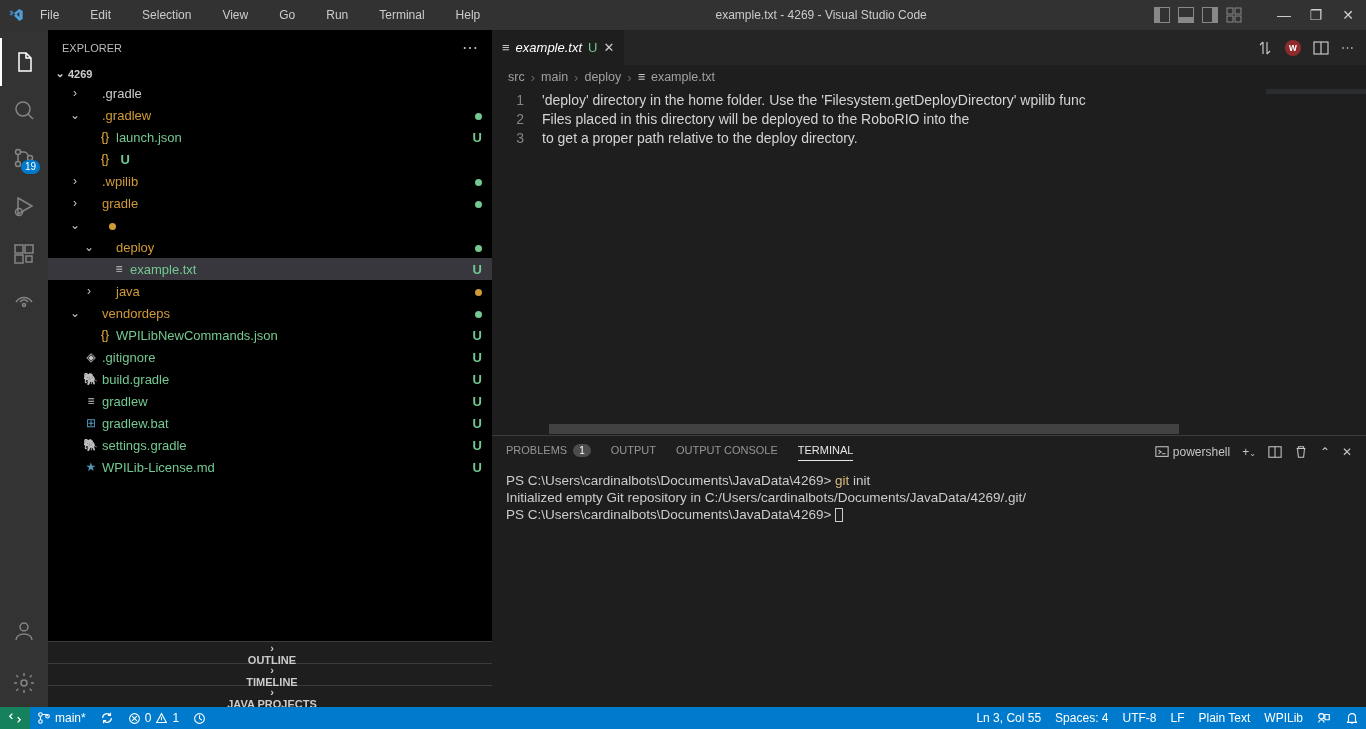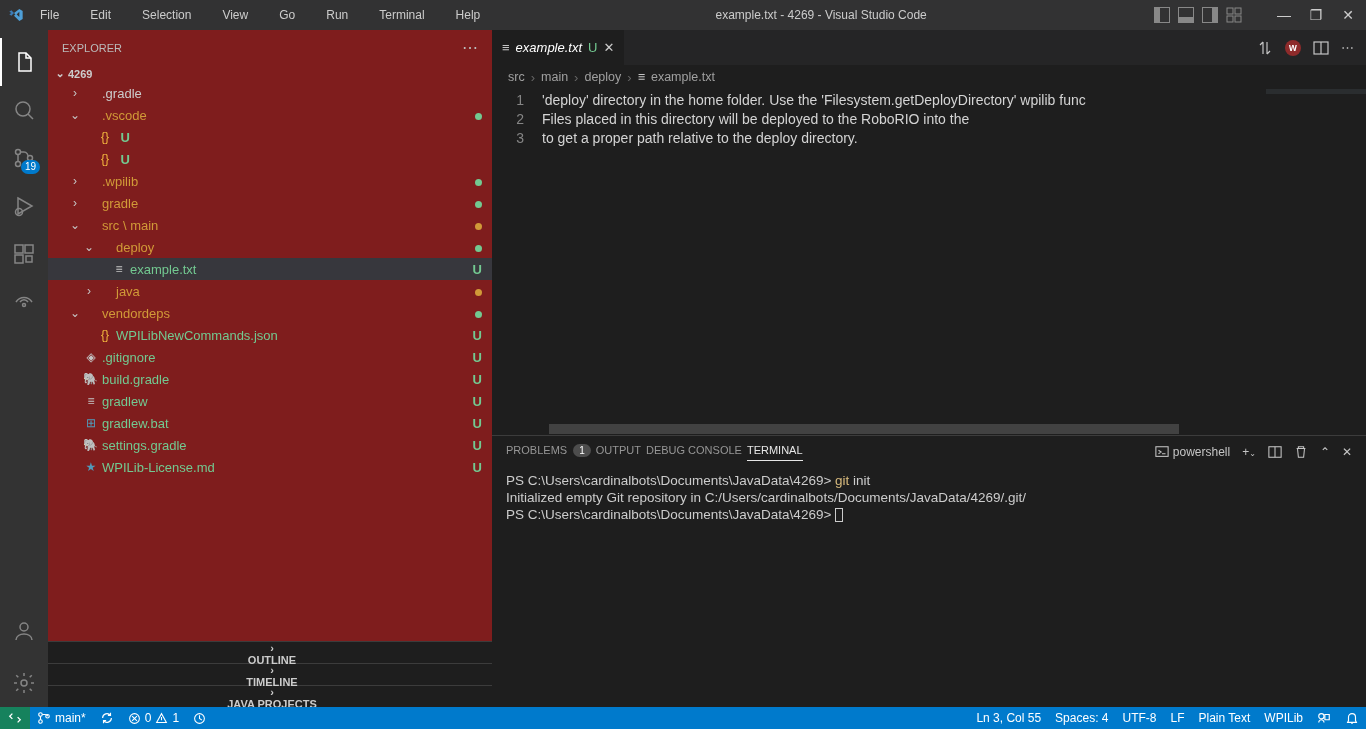--- a/index.html
+++ b/index.html
@@ -12,21 +12,21 @@
 .titlebar .window-controls { display: flex; align-items: center; gap: 12px; }
 .titlebar .layout-icons { display: flex; gap: 8px; margin-right: 20px; }
 .titlebar .layout-icons .li { width:16px; height:16px; border:1px solid #888; display:inline-block; }
 .titlebar .wc { width: 20px; text-align: center; font-size: 14px; }
 .main { flex: 1; display: flex; overflow: hidden; }
 .activitybar { width: 48px; background: #333333; display: flex; flex-direction: column; align-items: center; padding-top: 8px; }
 .activitybar .ab-item { width: 48px; height: 48px; display: flex; align-items: center; justify-content: center; color: #858585; position: relative; }
 .activitybar .ab-item.active { color: #ffffff; border-left: 2px solid #fff; }
 .activitybar .ab-bottom { margin-top: auto; margin-bottom: 4px; }
 .badge { position: absolute; bottom: 8px; right: 8px; background: #007acc; color: #fff; border-radius: 8px; font-size: 10px; padding: 1px 4px; line-height: 12px; }
-.sidebar { width: 444px; background: #7f1d1d; display: flex; flex-direction: column; }
+.sidebar { width: 444px; background: #000000; display: flex; flex-direction: column; }
 .sidebar-header { height: 35px; display: flex; align-items: center; justify-content: space-between; padding: 0 14px; font-size: 11px; color: #bbb; }
 .sidebar-header .more { font-size: 16px; }
 .sidebar-project { padding: 2px 8px 2px 4px; display: flex; align-items: center; font-weight: bold; font-size: 11px; color: #ccc; }
 .sidebar-project .chev { width: 16px; text-align: center; }
 .tree { flex: 1; overflow: auto; font-size: 13px; }
 .tree-row { height: 22px; display: flex; align-items: center; padding-right: 10px; }
 .tree-row .chev { width: 14px; font-size: 12px; color: #c5c5c5; text-align: center; }
 .tree-row .icn { width: 18px; text-align: center; margin-right: 2px; font-size: 12px; }
 .tree-row .name { flex: 1; }
 .tree-row .decor { width: 14px; text-align: right; }
@@ -55,21 +55,21 @@
 .breadcrumbs { height: 24px; display:flex; align-items:center; padding:0 16px; font-size:12.5px; color:#a0a0a0; gap:6px; }
 .breadcrumbs .sep { color:#666; font-size:13px; }
 .editor-body { flex:1; display:flex; position:relative; overflow:hidden; }
 .gutter { width:50px; text-align:right; color:#858585; font-family: Consolas, "Courier New", monospace; font-size:14px; line-height:19px; padding-top:2px; padding-right:18px; }
 .editor-content { flex:1; font-family: Consolas, "Courier New", monospace; font-size:14px; line-height:19px; color:#d4d4d4; white-space:pre; padding-top:2px; overflow:hidden; }
 .minimap { width:100px; background:#1e1e1e; position:relative; }
 .minimap::before { content:""; position:absolute; top:0; left:0; right:0; height:5px; background:#2a2d2f; }
 .editor-scrollbar { position:absolute; bottom:0; left:47px; right:0; height:12px; background:transparent; }
 .editor-scrollbar .thumb { position:absolute; left:10px; width:630px; height:10px; background:#424242; top:1px; }
 .panel { background:#1e1e1e; border-top:1px solid #3c3c3c; height:272px; display:flex; flex-direction:column; }
-.panel-tabs { height:32px; display:flex; align-items:center; padding:0 14px; gap:5px; font-size:11px; color:#969696; }
+.panel-tabs { height:32px; display:flex; align-items:center; padding:0 14px; gap:20px; font-size:11px; color:#969696; }
 .panel-tabs .pt { display:flex; align-items:center; gap:6px; padding-bottom:4px; }
 .panel-tabs .pt.active { color:#e7e7e7; border-bottom:1px solid #e7e7e7; }
 .panel-tabs .count-badge { background:#4d4d4d; color:#fff; border-radius:9px; padding:1px 6px; font-size:10px; }
 .panel-tabs .right { margin-left:auto; display:flex; align-items:center; gap:12px; color:#c5c5c5; font-size:12px; }
 .terminal-body { flex:1; padding:4px 14px; font-family: Consolas, "Courier New", monospace; font-size:13.5px; line-height:17px; color:#cccccc; }
 .term-yellow { color:#d7ba7d; font-weight:normal; }
 .cursor-box { display:inline-block; width:8px; height:14px; border:1px solid #ccc; vertical-align:middle; }
 .statusbar { height:22px; background:#007acc; color:#fff; display:flex; align-items:center; font-size:12px; }
 .statusbar .sb-item { padding:0 7px; height:100%; display:flex; align-items:center; gap:4px; }
 .statusbar .remote { background:#16825d; height:100%; display:flex; align-items:center; padding:0 8px; }
@@ -187,26 +187,27 @@
     <div class="tree" id="tree">
         <div class="tree-row" style="padding-left: 20px;">
           <span class="chev">›</span>
           <span class="icn ic-file"></span>
           <span class="name col-default">.gradle</span>
           <span class="decor"></span>
         </div>
         <div class="tree-row" style="padding-left: 20px;">
           <span class="chev">⌄</span>
           <span class="icn ic-file"></span>
-          <span class="name col-modified">.vscode</span>
+          <span class="name col-modified">.gradlew</span>
           <span class="decor"><span class="green-dot"></span></span>
         </div>
         <div class="tree-row" style="padding-left: 34px;">
           <span class="chev"></span>
           <span class="icn ic-json">{}</span>
+          <span class="name col-untracked">launch.json</span>
           <span class="decor git-U">U</span>
         </div>
         <div class="tree-row" style="padding-left: 34px;">
           <span class="chev"></span>
           <span class="icn ic-json">{}</span>
           <span class="decor git-U">U</span>
         </div>
         <div class="tree-row" style="padding-left: 20px;">
           <span class="chev">›</span>
           <span class="icn ic-file"></span>
@@ -215,21 +216,20 @@
         </div>
         <div class="tree-row" style="padding-left: 20px;">
           <span class="chev">›</span>
           <span class="icn ic-file"></span>
           <span class="name col-modified">gradle</span>
           <span class="decor"><span class="green-dot"></span></span>
         </div>
         <div class="tree-row" style="padding-left: 20px;">
           <span class="chev">⌄</span>
           <span class="icn ic-file"></span>
-          <span class="name col-modified">src \ main</span>
           <span class="decor"><span class="orange-dot"></span></span>
         </div>
         <div class="tree-row" style="padding-left: 34px;">
           <span class="chev">⌄</span>
           <span class="icn ic-file"></span>
           <span class="name col-modified">deploy</span>
           <span class="decor"><span class="green-dot"></span></span>
         </div>
         <div class="tree-row selected" style="padding-left: 48px;">
           <span class="chev"></span>
@@ -358,21 +358,21 @@
     <div class="panel">
       <div class="panel-tabs">
         <div class="pt">
           <span>PROBLEMS</span>
           <span class="count-badge">1</span>
         </div>
         <div class="pt">
             <span>OUTPUT</span>
           </div>
         <div class="pt">
-            <span>DEBUG CONSOLE</span>
+            <span>OUTPUT CONSOLE</span>
           </div>
         <div class="pt active">
             <span>TERMINAL</span>
           </div>
         <div class="right">
           <span style="display:flex;align-items:center;gap:4px;margin-left:32px;">
             <svg width="14" height="14" viewBox="0 0 16 16" fill="none" stroke="currentColor" stroke-width="1.2">
                 <rect x="1" y="2" width="14" height="11"></rect>
                 <path d="M4 6l3 2-3 2M8 10h4"></path>
               </svg>

